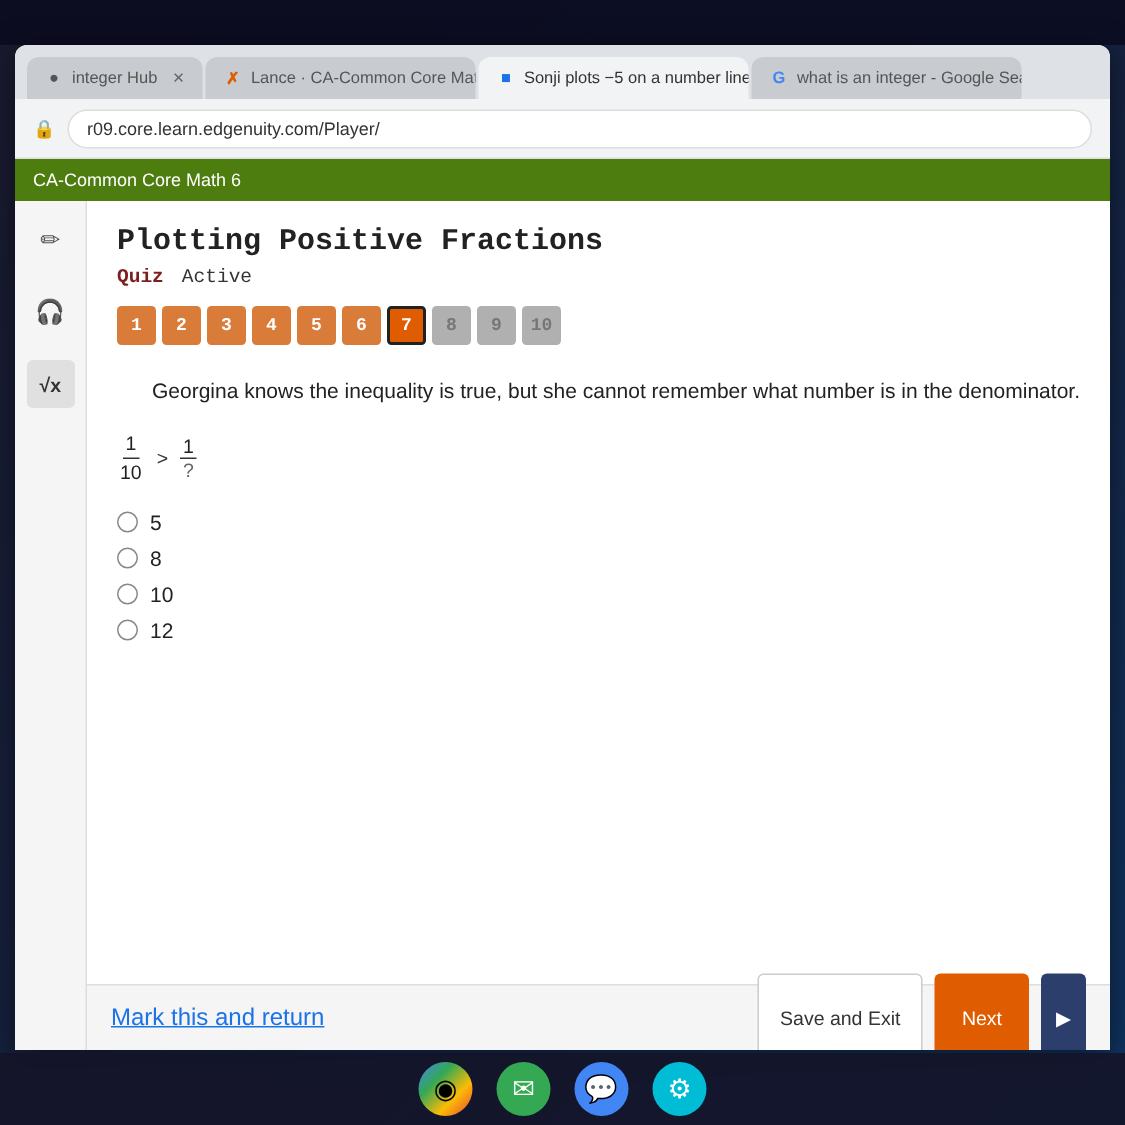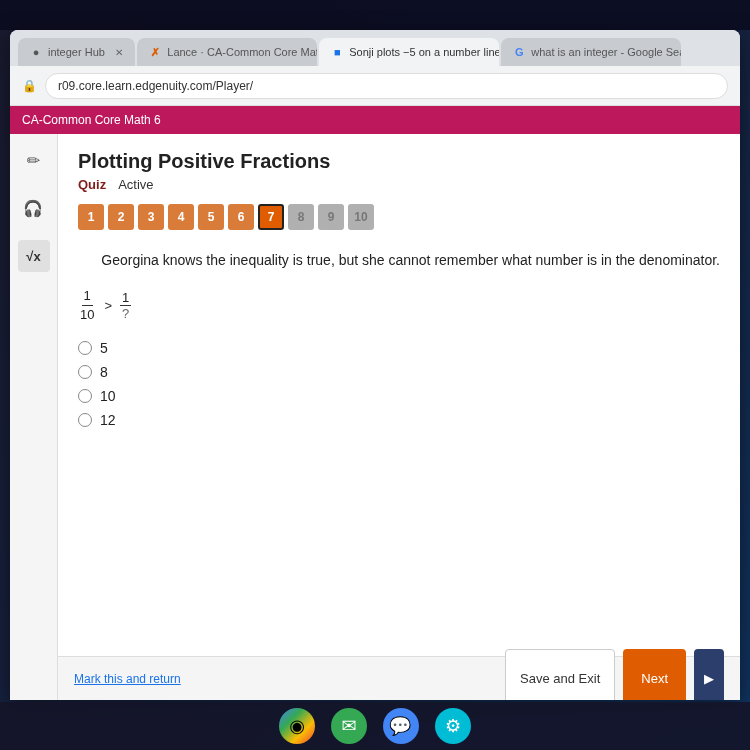--- a/index.html
+++ b/index.html
@@ -109,21 +109,21 @@
       height: 26px;
       display: flex;
       align-items: center;
       padding: 0 12px;
       font-size: 12px;
       color: #333;
     }
 
     
     .app-header {
-      background: #be185d;
+      background: #4d7c0f;
       height: 28px;
       display: flex;
       align-items: center;
       padding: 0 12px;
     }
 
     .app-header-title {
       color: white;
       font-size: 12px;
     }
@@ -169,20 +169,21 @@
     
     .quiz-area {
       flex: 1;
       display: flex;
       flex-direction: column;
       background: white;
     }
 
     .quiz-header {
       padding: 16px 20px 8px 20px;
+      font-family: Liberation Mono, monospace;
     }
 
     .quiz-title {
       font-size: 20px;
       font-weight: bold;
       color: #222;
       margin-bottom: 4px;
     }
 
     .quiz-meta {
@@ -333,21 +334,21 @@
       height: 44px;
       background: #f5f5f5;
       border-top: 1px solid #ddd;
       display: flex;
       align-items: center;
       justify-content: space-between;
       padding: 0 16px;
     }
 
     .mark-return {
-      font-size: 12px;
+      font-size: 16px;
       color: #1a73e8;
       cursor: pointer;
       text-decoration: underline;
     }
 
     .footer-buttons {
       display: flex;
       gap: 8px;
     }
 

